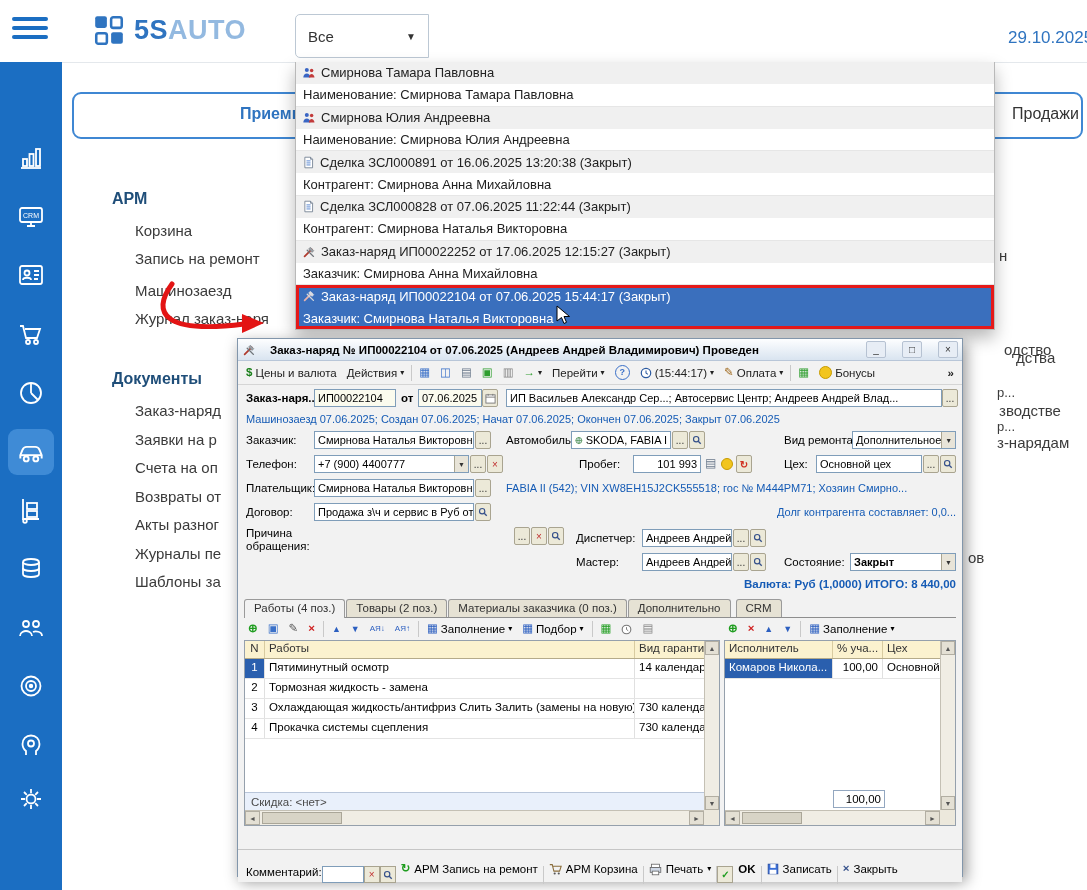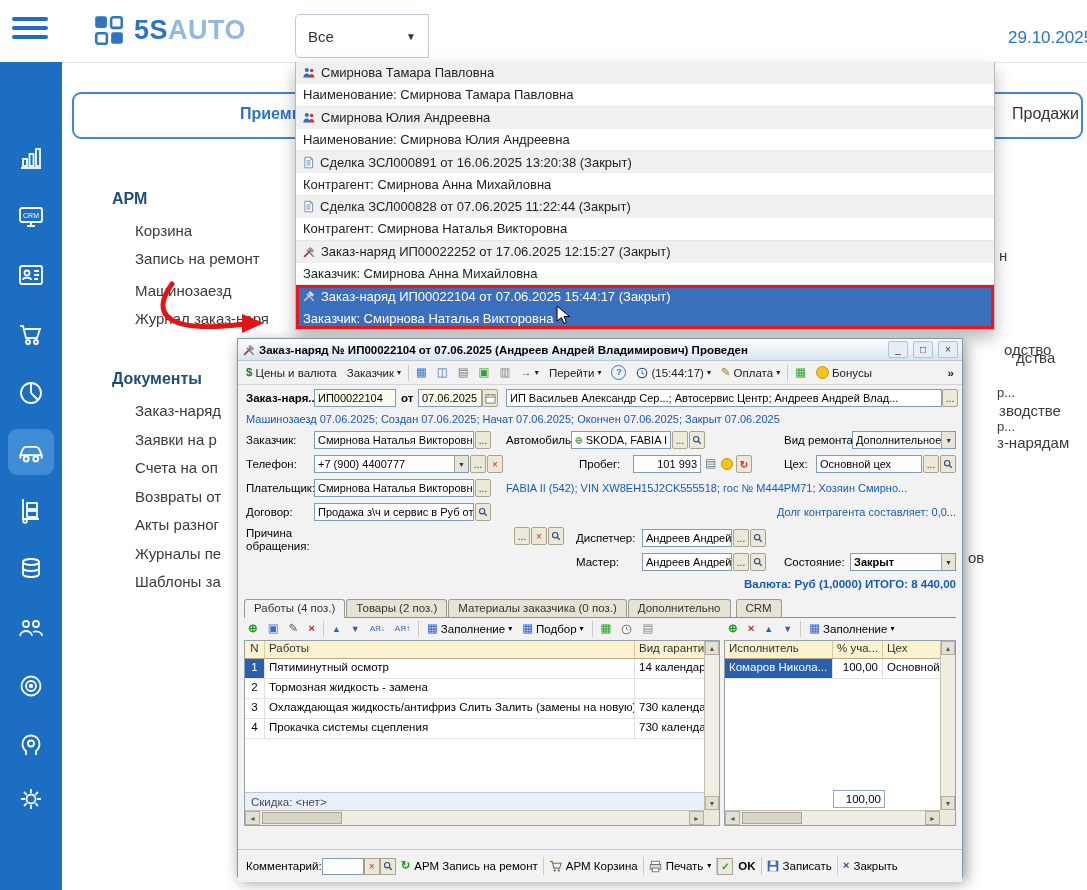--- a/index.html
+++ b/index.html
@@ -38,21 +38,21 @@
   .dd-entry{flex:1;display:flex;flex-direction:column;border-top:1px solid #e6e6e6;position:relative}
   .dd-entry:first-child{border-top:none}
   .dd-t{flex:1;display:flex;align-items:center;background:#f0f0f0;padding-left:6px;gap:5px;font-size:13px;color:#222;white-space:nowrap;overflow:hidden}
   .dd-s{flex:1;display:flex;align-items:center;background:#fff;padding-left:7px;font-size:13px;color:#222;white-space:nowrap;overflow:hidden}
   .dd-entry.sel .dd-t,.dd-entry.sel .dd-s{background:#3a6fbd;color:#fff}
   .selbox{position:absolute;left:0;top:0;right:0;bottom:0;border:3px solid #e51919;pointer-events:none;box-sizing:border-box;z-index:2}
   
   .win{position:absolute;left:237px;top:338px;width:726px;height:539px;background:#f2f2f2;border:1px solid #8296ab;
        box-shadow:3px 5px 14px rgba(0,0,0,.42);z-index:6;box-sizing:border-box;font-size:11.5px}
   .ttl{position:absolute;left:0;top:0;right:0;height:22px;background:linear-gradient(#fdfeff,#d9e4f0);
-       border-bottom:1px solid #b8c6d8;display:flex;align-items:center;padding:0 4px;gap:3px;box-sizing:border-box}
+       border-bottom:1px solid #b8c6d8;display:flex;align-items:center;padding:0 4px;gap:14px;box-sizing:border-box}
   .ttl .t{font-weight:bold;font-size:11.5px;flex:1;white-space:nowrap;overflow:hidden}
   .wbtn{width:18px;height:15px;background:#e7edf5;border:1px solid #b6c2d2;border-radius:2px;display:flex;align-items:center;
         justify-content:center;font-size:10px;color:#333;margin-left:2px}
   .wtb{position:absolute;left:0;top:22px;right:0;height:24px;border-bottom:1px solid #d5d5d5;display:flex;align-items:center;
        padding:0 3px;box-sizing:border-box}
   .tbtn{display:inline-flex;align-items:center;gap:3px;padding:2px 4px;font-size:11.5px;color:#222;white-space:nowrap;
         border:1px solid transparent;border-radius:2px}
   .tsep{width:1px;height:16px;background:#c9c9c9;margin:0 2px;flex:none}
   .gi{font-style:normal;line-height:1}
   .lbl{position:absolute;font-size:11.5px;white-space:nowrap}
@@ -84,21 +84,21 @@
   .sbtn{width:15px;height:14px;background:#e4e0d4;border:1px solid #b2ae a2;border:1px solid #b2aea2;box-sizing:border-box;
         display:flex;align-items:center;justify-content:center;font-size:7px;color:#555;flex:none}
   .sthumb{width:80px;height:12px;margin:1px 0 0 2px;background:#d8d4c6;border:1px solid #aaa698;box-sizing:border-box}
   .scorner{position:absolute;right:0;bottom:0;width:15px;height:15px;background:#ece8dc}
   .discount{position:absolute;left:0;right:15px;bottom:15px;height:18px;background:#e9f0fb;border-top:1px solid #b9c6da;
             box-sizing:border-box;display:flex;align-items:center;padding-left:6px;font-size:11.5px;color:#4a4a4a}
   .totcell{position:absolute;bottom:17px;height:18px;background:#fff;border:1px solid #93a7c0;box-sizing:border-box;
            font-size:11.5px;display:flex;align-items:center;justify-content:flex-end;padding:0 3px}
   
   .wfoot{position:absolute;left:0;right:0;top:510px;height:28px;border-top:1px solid #c6c6c6;background:#f2f2f2;
-         display:flex;align-items:center;padding:16px 8px;box-sizing:border-box;font-size:11.5px}
+         display:flex;padding:16px 8px;box-sizing:border-box;font-size:11.5px}
   .fbtn{display:inline-flex;align-items:center;gap:4px;padding:2px 4px;white-space:nowrap;border:1px solid transparent}
   .fsep{width:1px;height:18px;background:#c9c9c9;flex:none}
   .minifld{width:42px;height:17px;background:#fff;border:1px solid #7f9db9;box-sizing:border-box}
   .minibtn{width:16px;height:17px;background:#ece9d8;border:1px solid #a9a490;box-sizing:border-box;display:flex;
            align-items:center;justify-content:center;font-size:10px}
   
   .anno{position:absolute;z-index:9;pointer-events:none}
 </style>
 </head>
 <body>
@@ -335,21 +335,21 @@
     <span class="wbtn">□</span>
     <span class="wbtn">×</span>
   </div>
 
   <div class="wtb">
     <span class="tbtn">
         <i class="gi" style="color:#1b7f1b;font-weight:bold">$</i>
         <span>Цены и валюта</span>
       </span>
     <span class="tbtn">
-        <span>Заказчик</span>
+        <span>Действия</span>
         <i class="gi" style="font-size:8px">▾</i>
       </span>
     <span class="tsep"></span>
     <span class="tbtn">
         <i class="gi" style="color:#3a70c8">▦</i>
       </span>
     <span class="tbtn">
         <i class="gi" style="color:#3a70c8">◫</i>
       </span>
     <span class="tbtn">

